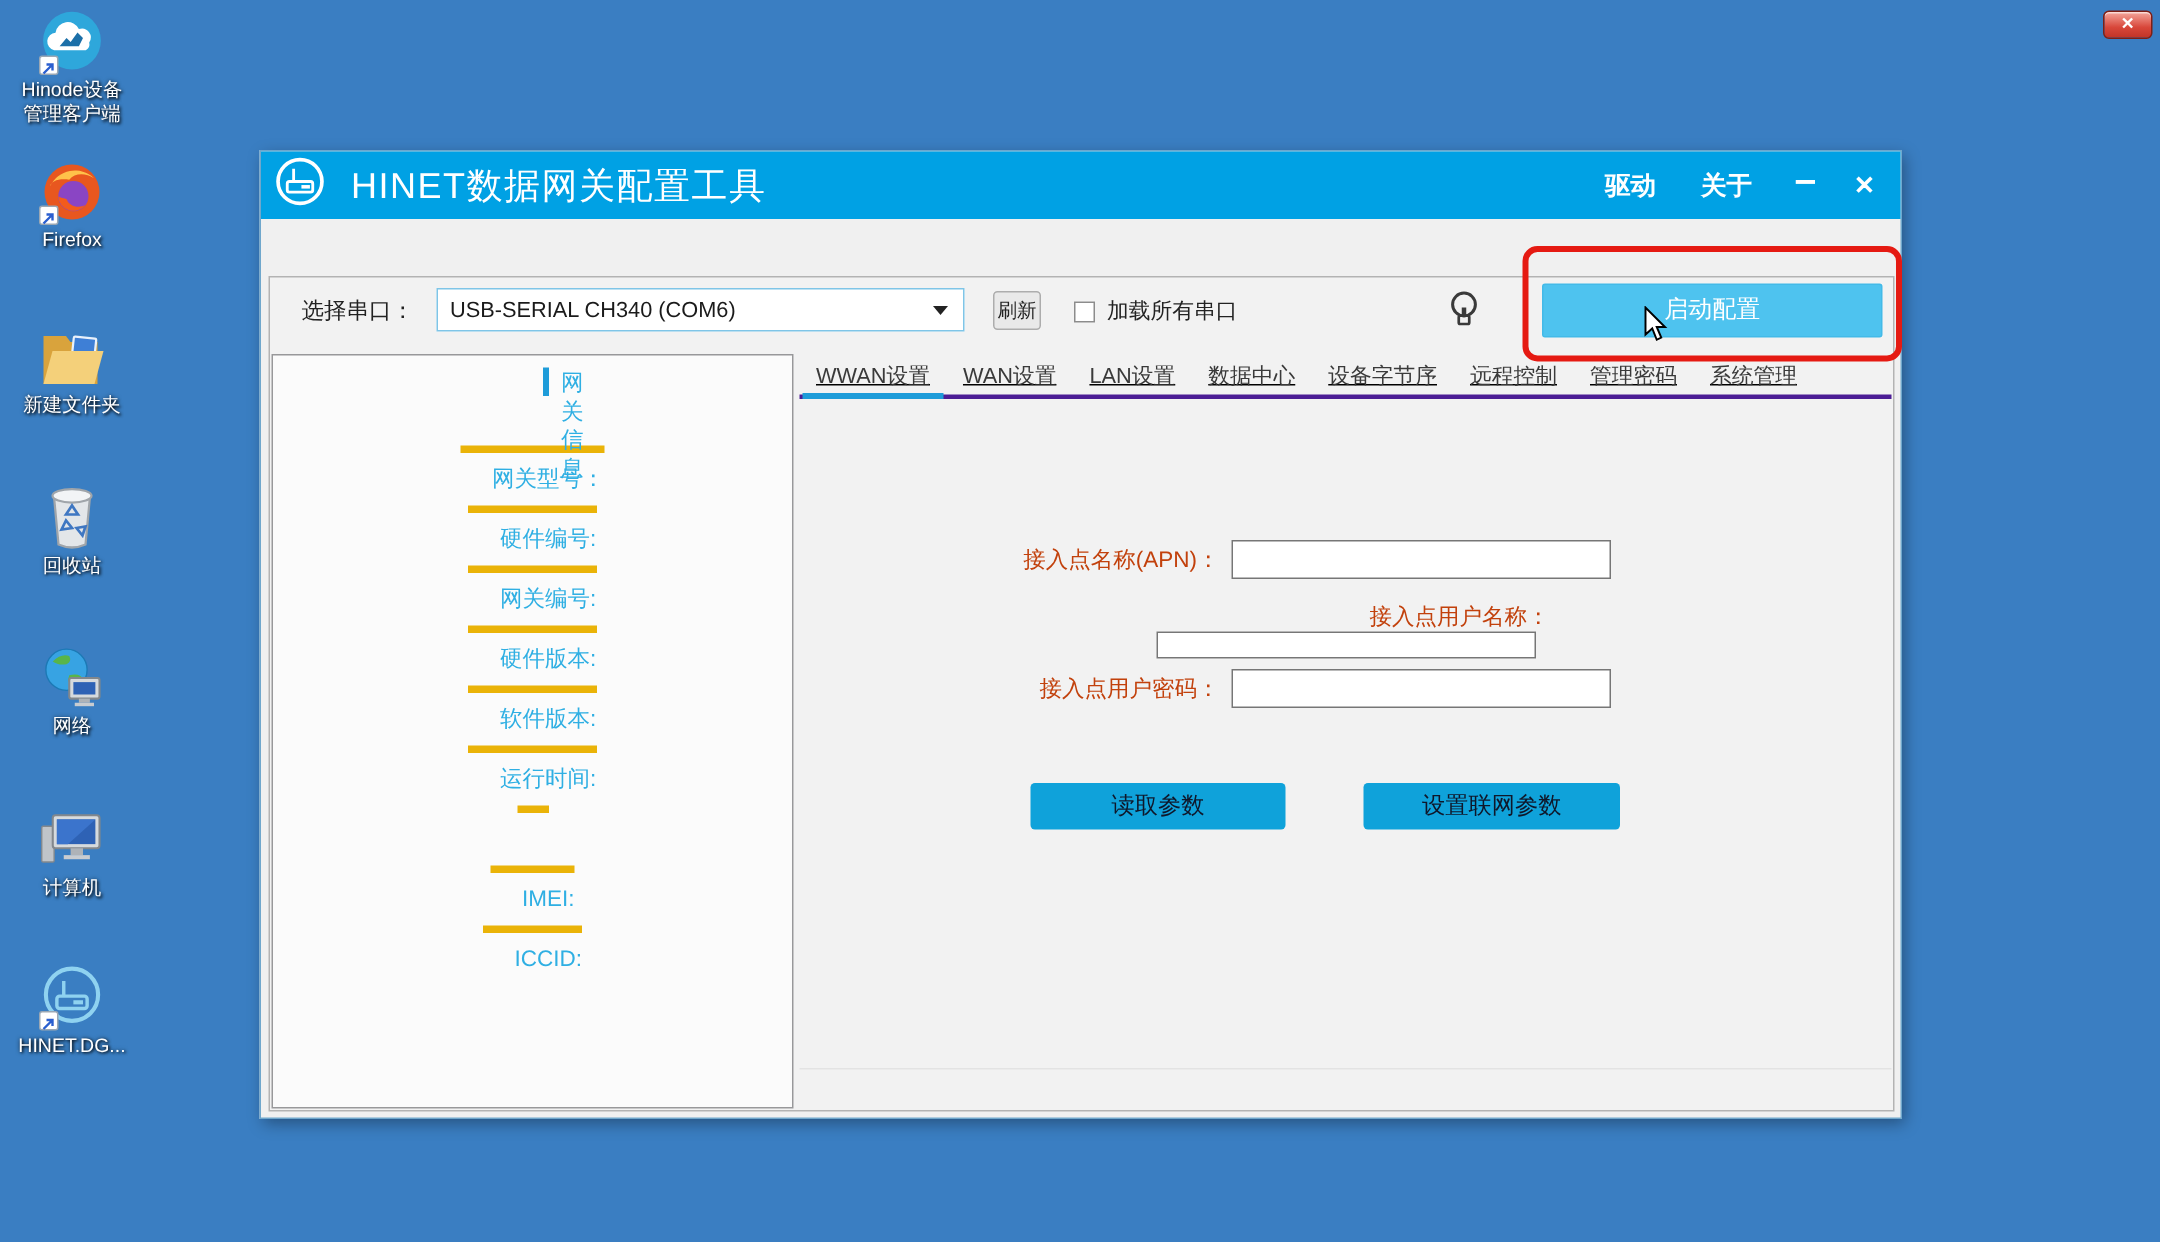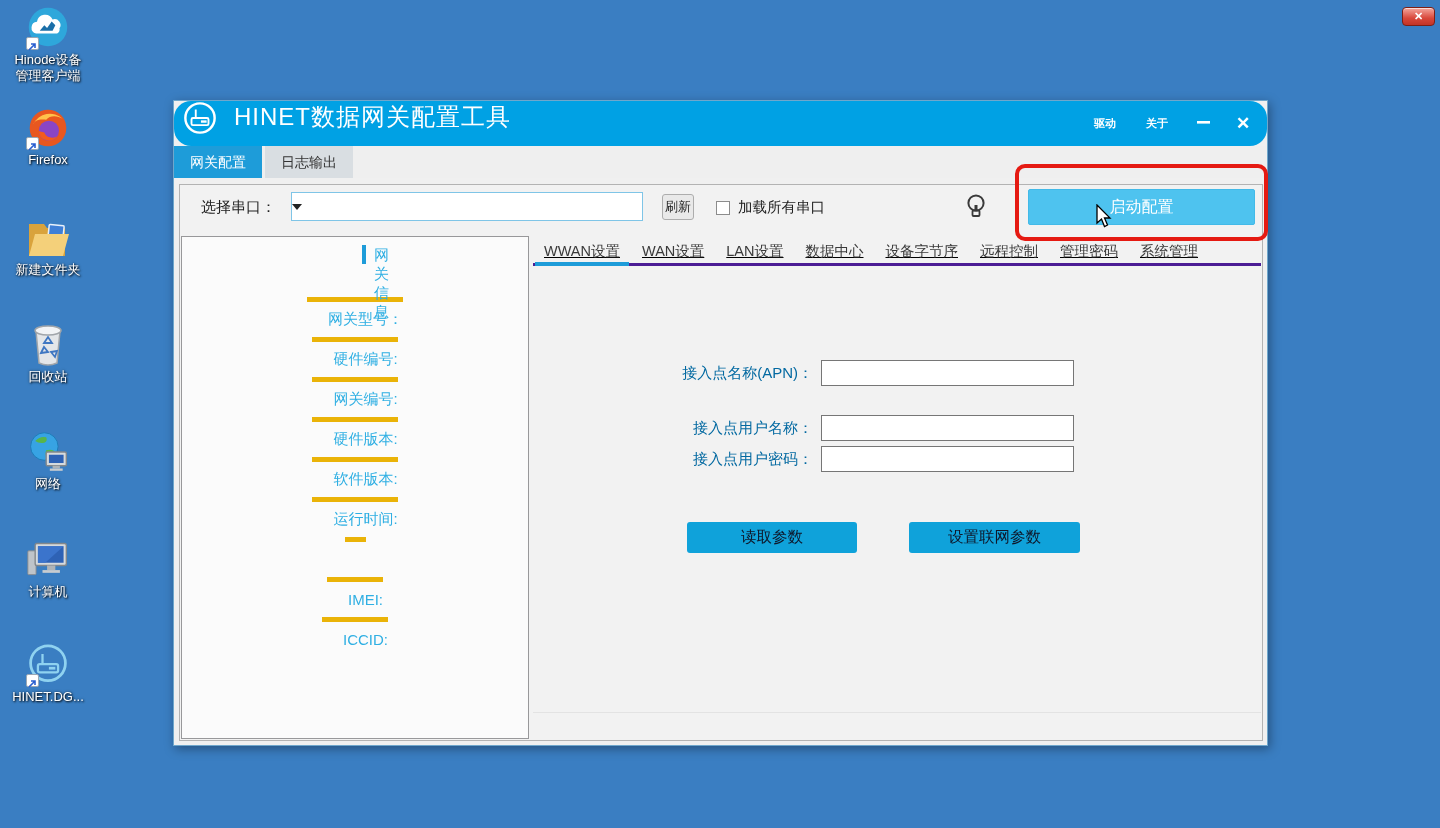--- a/index.html
+++ b/index.html
@@ -18,25 +18,25 @@
   .desk-close { position:absolute; left:1402px; top:7px; width:33px; height:19px;
                 background:linear-gradient(#F4A79D,#D8473A 60%,#C23427); border:1px solid #7E1F15;
                 border-radius:4px; color:#fff; font-size:11px; font-weight:bold; text-align:center;
                 line-height:17px; box-shadow:inset 0 1px 0 rgba(255,255,255,.6); }
 
   
   .window { position:absolute; left:173px; top:100px; width:1095px; height:646px;
             background:#F0F0F0; border:1px solid #6FA7CC;
             box-shadow:2px 3px 10px rgba(0,0,0,.35); }
   .titlebar { position:absolute; left:0; top:0; right:0; height:45px; background:#00A1E4;
-              display:flex; color:#fff;border-radius:17px; }
+              display:flex; align-items:center; color:#fff; }
   .app-ico { margin-left:9px; }
   .title-text { font-size:24px; margin-left:17px; letter-spacing:1px; }
   .tb-right { margin-left:auto; display:flex; align-items:center; gap:0; }
-  .tb-link { font-size:11px; font-weight:bold; padding:0 15px; cursor:pointer; }
+  .tb-link { font-size:17px; font-weight:bold; padding:0 15px; cursor:pointer; }
   .tb-min { width:40px; text-align:center; font-size:16px; font-weight:bold; cursor:pointer; position:relative; top:-4px; }
   .tb-close { width:40px; text-align:center; font-size:17px; font-weight:bold; cursor:pointer; margin-right:4px; }
 
   .maintabs { position:absolute; left:0; top:45px; right:0; height:32px; background:#EFEFEF; display:flex; }
   .maintab { padding:0 16px; line-height:32px; font-size:14px; background:#D9DEE2; color:#333;
              margin-right:3px; cursor:pointer; }
   .maintab.active { background:#1E9CD9; color:#fff; }
 
   .frame { position:absolute; left:5px; top:83px; width:1084px; height:557px;
            border:1px solid #B3B3B3; background:#F2F2F2; }
@@ -75,23 +75,23 @@
 
   
   .rpanel { position:absolute; left:359px; top:138px; width:728px; height:474px;
             border-bottom:1px solid #E3E3E3; }
   .subtabs { display:flex; height:27px; border-bottom:3px solid #4c1d95;text-decoration:underline; }
   .subtab { position:relative; padding:0 11px; font-size:14.5px; color:#3A3A3A; line-height:24px; cursor:pointer; }
   .subtab.active::after { content:""; position:absolute; left:2px; right:2px; bottom:-3px; height:4px; background:#1E9CD9; }
 
   .field-row { position:absolute; left:0; width:100%; height:28px; display:flex; align-items:center; }
   .field-row:nth-of-type(1) { top:120px; }
-  .field-row:nth-of-type(2) { top:175px; }
+  .field-row:nth-of-type(2) { top:163px;flex-direction:column; }
   .field-row:nth-of-type(3) { top:206px; }
-  .field-label { width:288px; text-align:right; font-size:15px; color:#0369a1; padding-right:8px; }
+  .field-label { width:288px; text-align:right; font-size:15px; color:#c2410c; padding-right:8px; }
   .field-input { width:253px; height:26px; border:1px solid #767676; background:#fff; font-size:14px;
                  padding:0 5px; font-family:"Liberation Sans",sans-serif; }
   .read-btn,.set-btn { position:absolute; top:283px; height:31px; background:#0FA2DA; border:none;
                  border-radius:3px; color:#0f172a; font-size:15.5px; cursor:pointer;
                  font-family:"Liberation Sans",sans-serif; }
   .read-btn { left:154px; width:170px; }
   .set-btn  { left:376px; width:171px; }
 </style>
 </head>
 <body>
@@ -230,31 +230,26 @@
       <span class="tb-link">关于</span>
       <span class="tb-min">
         <svg width="13" height="14" viewBox="0 0 13 14">
             <rect x="0" y="10" width="13" height="2.6" fill="#fff"></rect>
           </svg>
       </span>
       <span class="tb-close">✕</span>
     </span>
   </div>
 
-  <div class="maintabs">
-
-      <div class="maintab active">网关配置</div>
-
-      <div class="maintab">日志输出</div>
-    </div>
 
   <div class="frame"></div>
 
   <span class="serial-label">选择串口：</span>
   <div class="combo">
+    <span class="combo-text">USB-SERIAL CH340 (COM6)</span>
     <span class="combo-arrow"></span>
   </div>
   <div class="refresh-btn">刷新</div>
   <div class="checkbox"></div>
   <span class="loadall-label">加载所有串口</span>
   <span class="bulb">
     <svg width="22" height="29" viewBox="0 0 22 29">
       <circle cx="11" cy="10" r="7.6" fill="none" stroke="#3A3A3A" stroke-width="2"></circle>
       <rect x="7.5" y="17.5" width="7" height="5.5" rx="1" fill="none" stroke="#3A3A3A" stroke-width="1.8"></rect>
       <rect x="9.5" y="12" width="3" height="5" fill="#3A3A3A"></rect>

